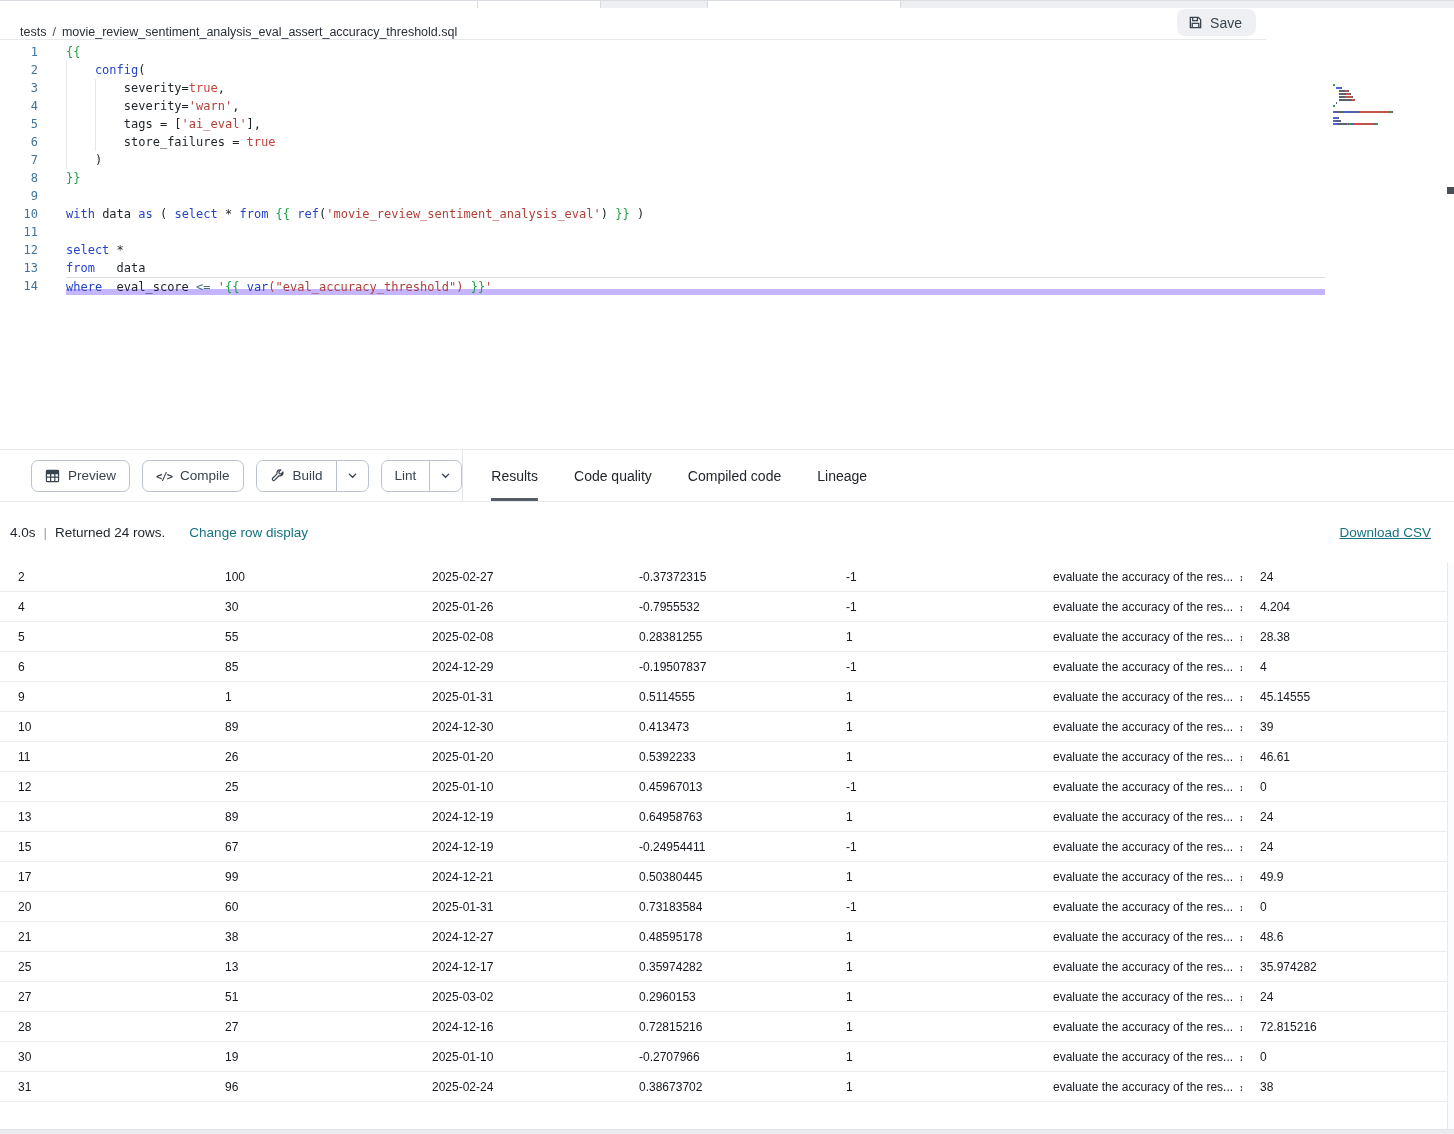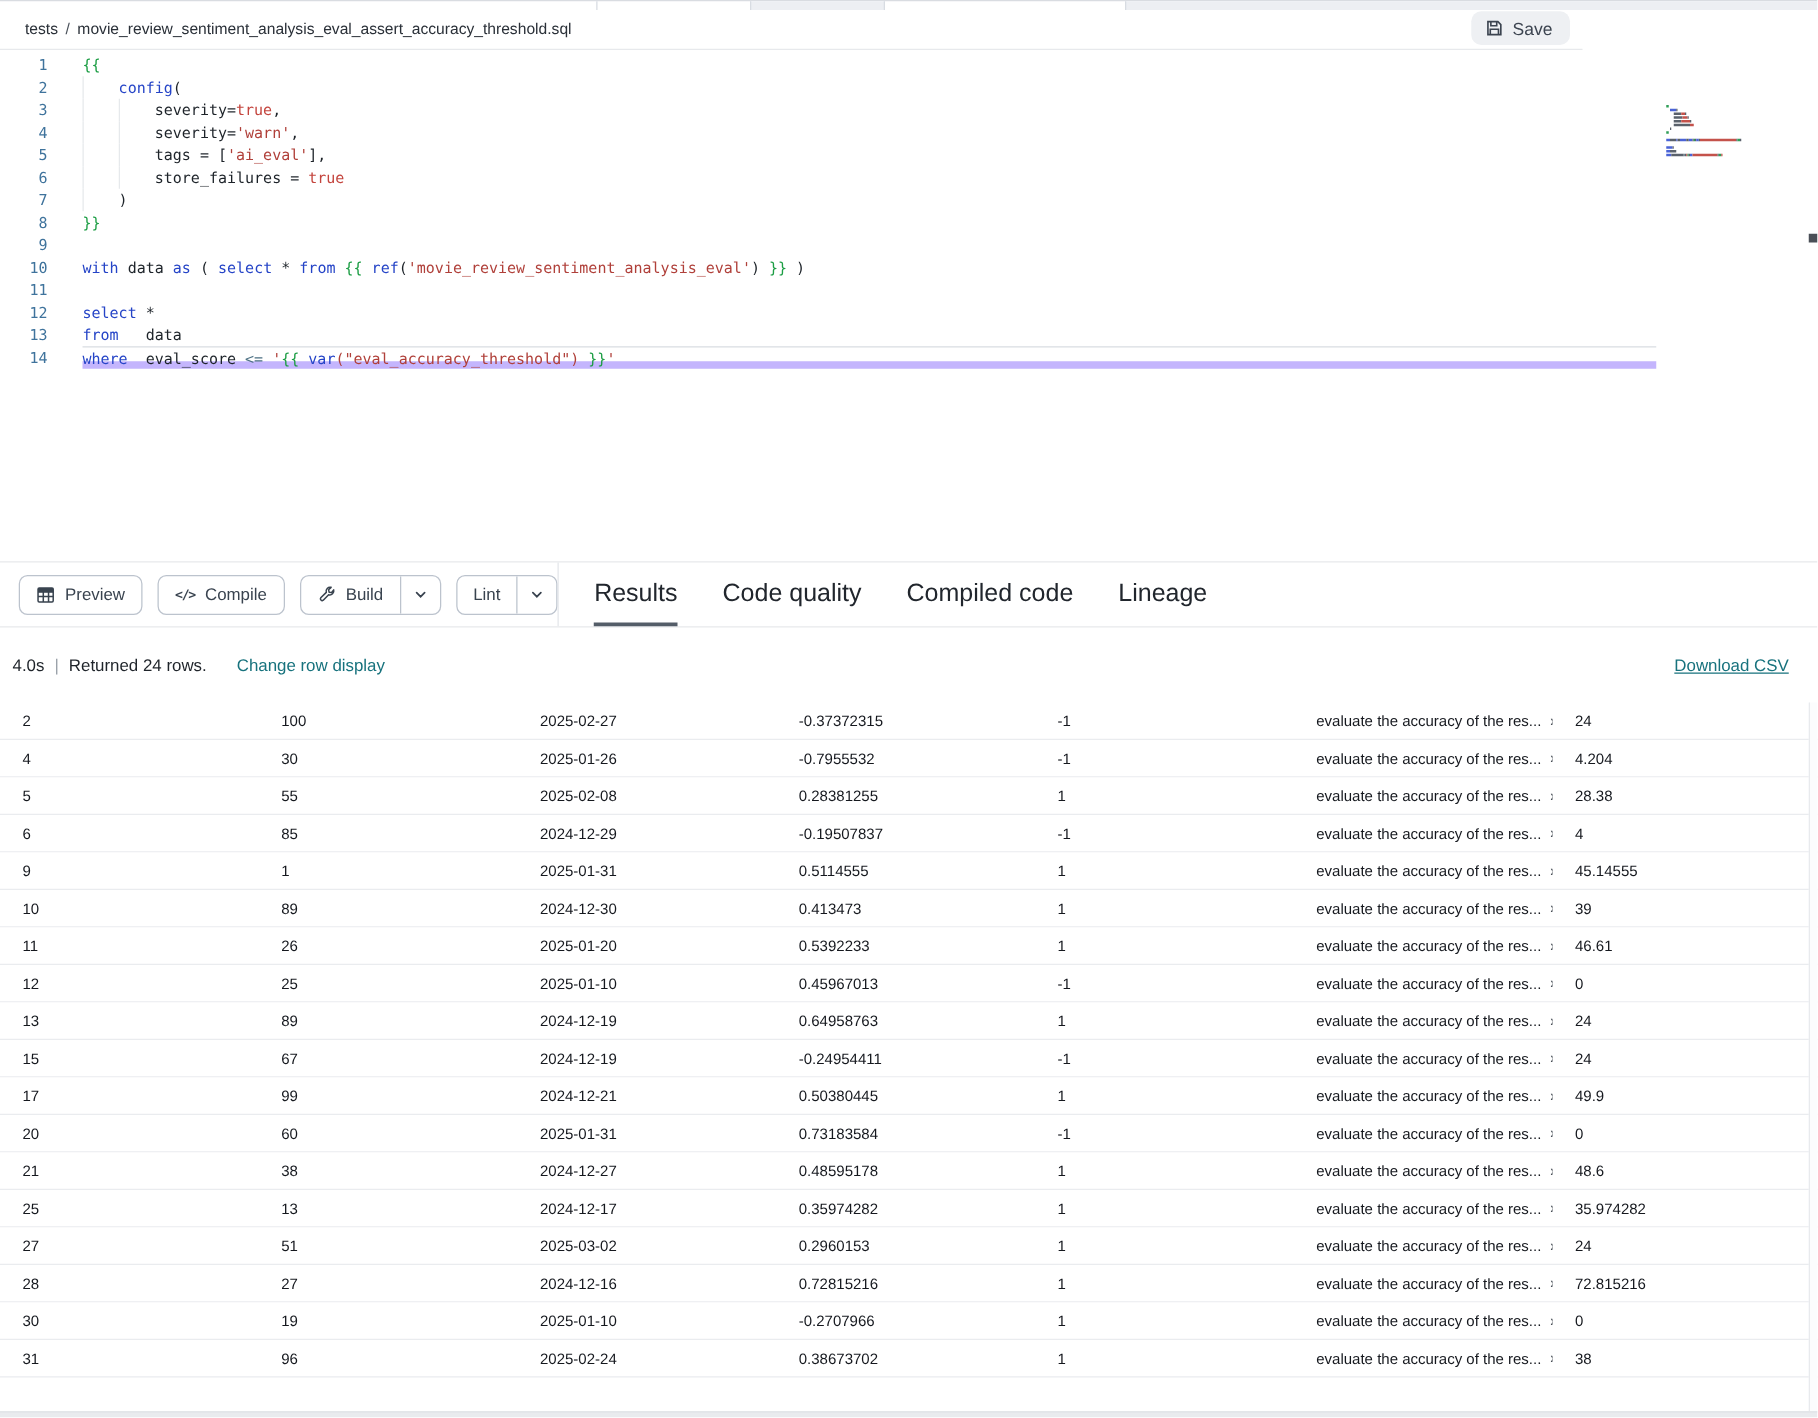--- a/index.html
+++ b/index.html
@@ -9,21 +9,21 @@
 
   
   #tab-strip { position:absolute; left:0; top:0; width:1454px; height:7px; background:#fff;
     border-top:1px solid #d9dce1; }
   .tab-frag { position:absolute; top:0; height:7px; background:#edeff3;
     border-left:1px solid #d8dce2; border-right:1px solid #d8dce2; }
   .tab-tick { position:absolute; top:0; height:7px; width:1px; background:#d8dce2; }
 
   
   #file-header { position:absolute; left:0; top:7px; width:1266px; height:33px;
-    border-bottom:1px solid #e7e9ec; display:flex; align-items:center; }
+    border-bottom:1px solid #e7e9ec; display:flex; align-items:flex-end; }
   #breadcrumb { margin-left:20px; font-size:12.5px; color:#2a3038; }
   #breadcrumb .sep { margin:0 6px; color:#4a515a; }
   #save-button { position:absolute; right:10px; top:2px; height:27px; padding:0 14px 0 11px;
     background:#eef0f3; border:none; border-radius:8px; display:flex; align-items:center; gap:7px;
     font-size:14px; color:#3c4450; cursor:pointer; font-family:inherit; }
   #save-button svg { display:block; }
 
   
   #editor { position:absolute; left:0; top:40px; width:1454px; height:410px; background:#fff;
     border-bottom:1px solid #e7e9ec; font-family:"DejaVu Sans Mono", monospace; font-size:12px; }
@@ -40,31 +40,31 @@
   .tk-d    { color:#1d2329; }
   .indent  { display:inline-block; width:4ch; border-left:1px solid #e6e9ec; height:18px; vertical-align:top; }
   #minimap { position:absolute; left:1333px; top:44px; width:110px; }
   .mm-line { height:2px; margin-bottom:1px; display:flex; }
   .mm-tok  { height:2px; }
   #editor-scroll-thumb { position:absolute; right:0; top:147px; width:7px; height:7px; background:#4a4f57; }
 
   
   #action-row { position:absolute; left:0; top:450px; width:1454px; height:52px;
     border-bottom:1px solid #e7e9ec; display:flex; align-items:stretch; }
-  #toolbar { display:flex; align-items:center; gap:12px; padding-left:15px; flex:0 0 389px; }
+  #toolbar { display:flex; align-items:center; gap:12px; padding-left:15px; flex:0 0 389px;margin-left:16px; }
   .btn { display:flex; align-items:stretch; border:1px solid #bcc3cd; border-radius:7px;
     background:#fff; height:32px; overflow:hidden; }
   .btn-main { display:flex; align-items:center; gap:8px; padding:0 13px; font-size:13.5px;
     color:#39434f; cursor:pointer; }
   .btn-caret { display:flex; align-items:center; padding:0 10px; border-left:1px solid #bcc3cd; cursor:pointer; }
   .btn .icn { display:flex; align-items:center; color:#39434f; }
   .code-glyph { font-family:"DejaVu Sans Mono", monospace; font-size:10.5px; font-weight:bold; letter-spacing:-1px; }
   #row-divider { width:1px; background:#e3e6ea; }
   #tabs { display:flex; align-items:stretch; padding-left:28px; gap:36px; }
-  .tab { display:flex; align-items:center; font-size:20px; color:#21262d; cursor:pointer;
+  .tab { display:flex; align-items:center; font-size:14px; color:#21262d; cursor:pointer;
     border-bottom:3px solid transparent; padding-top:3px; }
   .tab.active { border-bottom-color:#545d68; }
 
   
   #status-row { position:absolute; left:0; top:502px; width:1454px; height:60px;
     display:flex; align-items:center; font-size:13.5px; }
   #status-left { display:flex; align-items:center; margin-left:10px; color:#1f242a; }
   #status-left .pipe { margin:0 8px; color:#9aa1a9; }
   .link { color:#17727d; cursor:pointer; }
   #change-row-display { margin-left:24px; }

